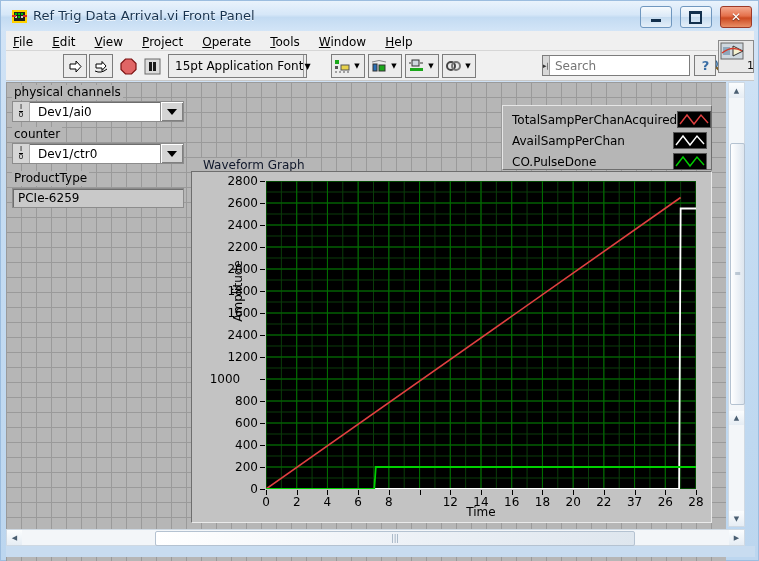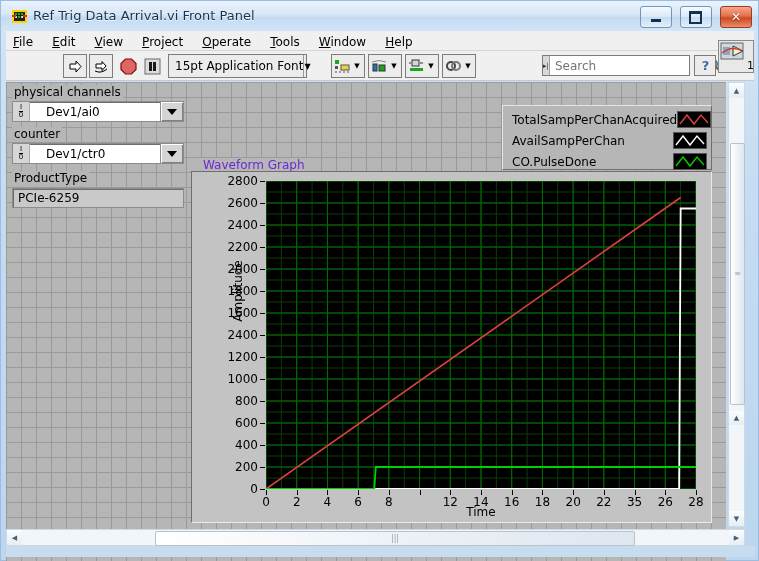--- a/index.html
+++ b/index.html
@@ -134,21 +134,21 @@
     display:flex;align-items:center;
     box-shadow:inset 1px 1px 0 #6e6e6e;
   }
   .io-glyph{
     width:16px;height:19px;background:#d6d6d6;
     display:flex;align-items:center;justify-content:center;
     font-size:7px;line-height:7px;color:#000;flex-direction:column;
     border-right:1px solid #aaa;
   }
   .io-glyph .n{border-bottom:1px solid #000;padding:0 1px;}
-  .io-val{flex:1;font-size:12px;padding-left:16px;color:#000;}
+  .io-val{flex:1;font-size:12px;padding-left:8px;color:#000;}
   .io-arrow{
     width:22px;height:19px;background:#d4d4d4;border-left:1px solid #8c8c8c;
     display:flex;align-items:center;justify-content:center;
     box-shadow:inset 1px 1px 0 #fff, inset -1px -1px 0 #808080;
   }
   .io-arrow i{
     display:block;width:0;height:0;border-left:5px solid transparent;
     border-right:5px solid transparent;border-top:6px solid #000;
   }
   .strdisp{
@@ -166,21 +166,21 @@
     border-right:1px solid #6e6e6e;border-bottom:1px solid #6e6e6e;
     padding:3px 4px 0 9px;
   }
   .leg-row{height:21px;display:flex;align-items:center;}
   .leg-name{flex:1;font-size:12px;color:#000;white-space:nowrap;}
   .leg-swatch{width:34px;height:17px;background:#000;
     border:1px solid #555;box-sizing:border-box;}
 
   
   .graph-title{
-    position:absolute;left:200px;top:157px;font-size:12px;color:#6d28d9;
+    position:absolute;left:200px;top:157px;font-size:12px;color:#0f172a;
     background:#b6b6b6;padding:0 2px;height:15px;line-height:15px;
   }
   .graph-box{
     position:absolute;left:190px;top:170px;width:521px;height:352px;
     background:#c3c3c3;box-sizing:border-box;
     border-top:1px solid #6e6e6e;border-left:1px solid #6e6e6e;
     border-right:1px solid #eaeaea;border-bottom:1px solid #eaeaea;
   }
   .plot-area{
     position:absolute;left:74px;top:9px;width:430px;height:308px;
@@ -452,21 +452,21 @@
             <div class="ytick" style="left: 0px; top: 311px;">0</div>
             <div class="ytickmark" style="left: 68px; top: 317px;"></div>
             <div class="ytick" style="left: 0px; top: 289px;">200</div>
             <div class="ytickmark" style="left: 68px; top: 295px;"></div>
             <div class="ytick" style="left: 0px; top: 267px;">400</div>
             <div class="ytickmark" style="left: 68px; top: 273px;"></div>
             <div class="ytick" style="left: 0px; top: 245px;">600</div>
             <div class="ytickmark" style="left: 68px; top: 251px;"></div>
             <div class="ytick" style="left: 0px; top: 223px;">800</div>
             <div class="ytickmark" style="left: 68px; top: 229px;"></div>
-            <div class="ytick" style="left: 0px; top: 201px;">1000</div>
+            <div class="ytick" style="left: 0px; top: 201px; text-align: center;">1000</div>
             <div class="ytickmark" style="left: 68px; top: 207px;"></div>
             <div class="ytick" style="left: 0px; top: 179px;">1200</div>
             <div class="ytickmark" style="left: 68px; top: 185px;"></div>
             <div class="ytick" style="left: 0px; top: 157px;">2400</div>
             <div class="ytickmark" style="left: 68px; top: 163px;"></div>
             <div class="ytick" style="left: 0px; top: 135px;">1600</div>
             <div class="ytickmark" style="left: 68px; top: 141px;"></div>
             <div class="ytick" style="left: 0px; top: 113px;">1800</div>
             <div class="ytickmark" style="left: 68px; top: 119px;"></div>
             <div class="ytick" style="left: 0px; top: 91px;">2000</div>
@@ -498,21 +498,21 @@
             <div class="xtick" style="left: 269px; top: 324px;">14</div>
             <div class="xtickmark" style="left: 289px; top: 318px;"></div>
             <div class="xtick" style="left: 299.714px; top: 324px;">16</div>
             <div class="xtickmark" style="left: 319.714px; top: 318px;"></div>
             <div class="xtick" style="left: 330.429px; top: 324px;">18</div>
             <div class="xtickmark" style="left: 350.429px; top: 318px;"></div>
             <div class="xtick" style="left: 361.143px; top: 324px;">20</div>
             <div class="xtickmark" style="left: 381.143px; top: 318px;"></div>
             <div class="xtick" style="left: 391.857px; top: 324px;">22</div>
             <div class="xtickmark" style="left: 411.857px; top: 318px;"></div>
-            <div class="xtick" style="left: 422.571px; top: 324px;">35</div>
+            <div class="xtick" style="left: 422.571px; top: 324px;">37</div>
             <div class="xtickmark" style="left: 442.571px; top: 318px;"></div>
             <div class="xtick" style="left: 453.286px; top: 324px;">26</div>
             <div class="xtickmark" style="left: 473.286px; top: 318px;"></div>
             <div class="xtick" style="left: 484px; top: 324px;">28</div>
             <div class="xtickmark" style="left: 504px; top: 318px;"></div>
           </div>
 
         <div class="plot-area">
           <svg class="plot-svg" id="plotsvg" width="430" height="308" viewBox="0 0 430 308">
               <line x1="0" y1="0" x2="0" y2="308" stroke="#0a3d0a" stroke-width="1"></line>

